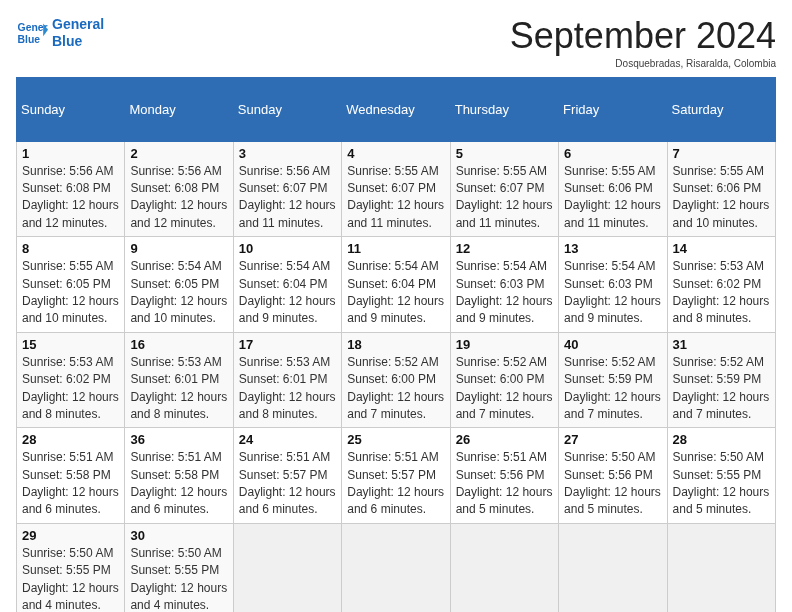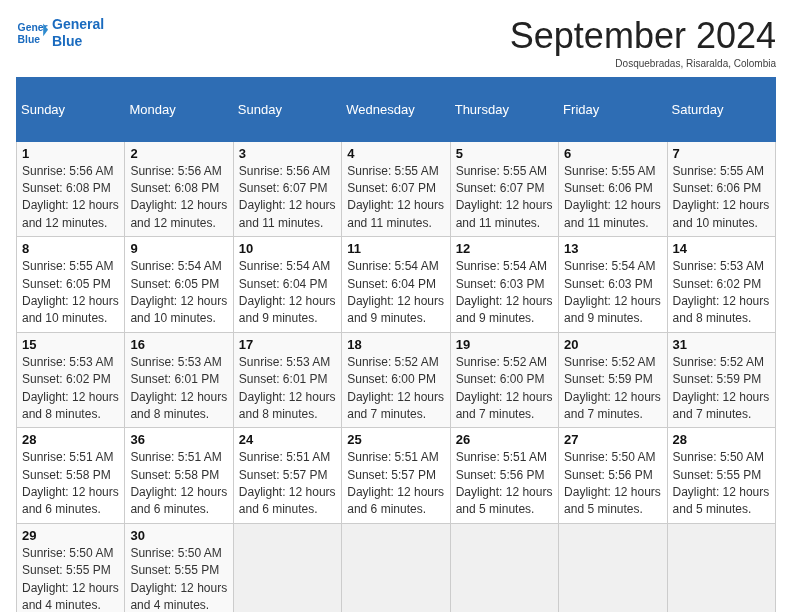--- a/index.html
+++ b/index.html
@@ -194,21 +194,21 @@
         </td>
         <td>
           <span class="day-number">18</span>
           <div class="day-info">Sunrise: 5:52 AM<br>Sunset: 6:00 PM<br>Daylight: 12 hours<br>and 7 minutes.</div>
         </td>
         <td>
           <span class="day-number">19</span>
           <div class="day-info">Sunrise: 5:52 AM<br>Sunset: 6:00 PM<br>Daylight: 12 hours<br>and 7 minutes.</div>
         </td>
         <td>
-          <span class="day-number">20</span>
+          <span class="day-number">40</span>
           <div class="day-info">Sunrise: 5:52 AM<br>Sunset: 5:59 PM<br>Daylight: 12 hours<br>and 7 minutes.</div>
         </td>
         <td>
           <span class="day-number">31</span>
           <div class="day-info">Sunrise: 5:52 AM<br>Sunset: 5:59 PM<br>Daylight: 12 hours<br>and 7 minutes.</div>
         </td>
       </tr>
       <tr>
         <td>
           <span class="day-number">28</span>

